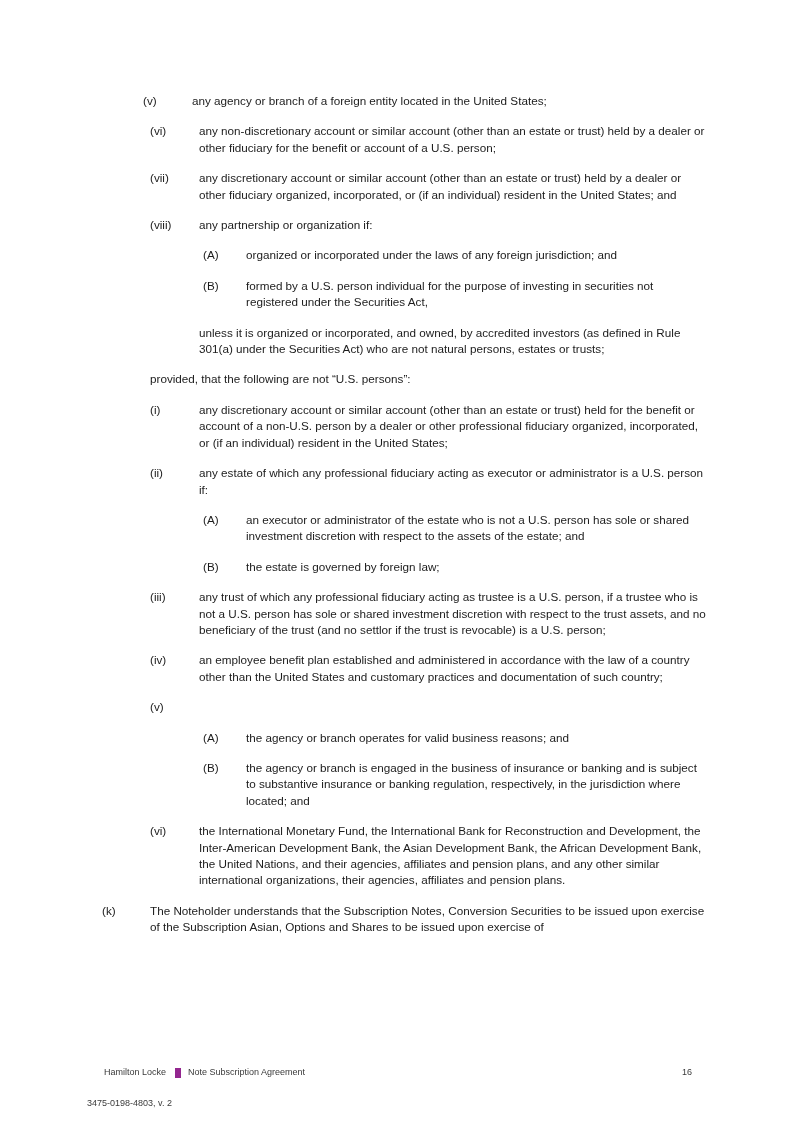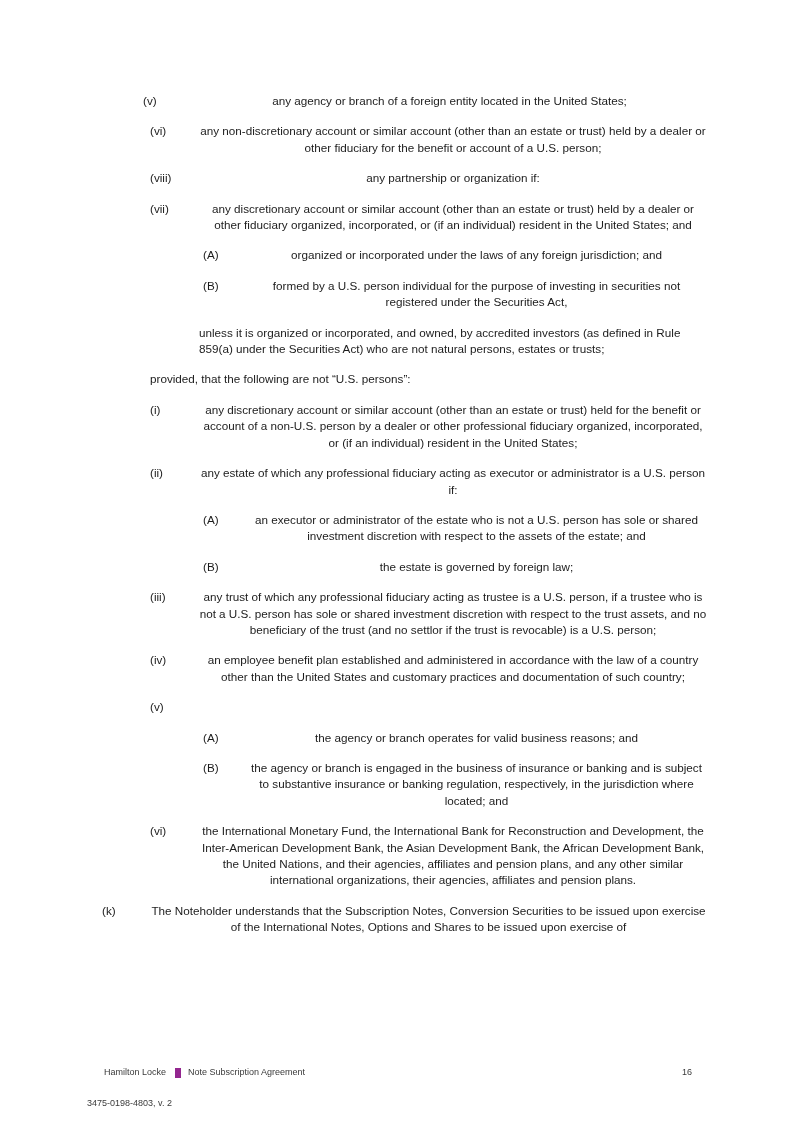--- a/index.html
+++ b/index.html
@@ -30,21 +30,21 @@
   .block.para, .block.lead-in { display: block; }
   .block .label { flex: 0 0 auto; }
   .l1 .label { width: 48px; }
   .l2 { padding-left: 48px; }
   .l2 .label { width: 49px; }
   .l3 { padding-left: 101px; }
   .l3 .label { width: 43px; }
   .cont2 { padding-left: 97px; }
   .lead { padding-left: 48px; }
   .underline { }
-  .block .text { flex: 1 1 auto; text-align: center; }
+  .block .text { flex: 1 1 auto; }
 
   .footer-line {
     position: absolute;
     left: 104px;
     right: 108px;
     top: 1066px;
     display: flex;
     align-items: flex-end;
     font-size: 9px;
     color: #3a3a3a;
@@ -74,36 +74,36 @@
   <main class="content">
       <div class="block item l2">
         <span class="label">(v)</span>
         <span class="text">any agency or branch of a foreign entity located in the United States;</span>
       </div>
       <div class="block item l2">
         <span class="label">(vi)</span>
         <span class="text">any non-discretionary account or similar account (other than an estate or trust) held by a dealer or other fiduciary for the benefit or account of a U.S. person;</span>
       </div>
       <div class="block item l2">
+        <span class="label">(vii)</span>
+        <span class="text">any discretionary account or similar account (other than an estate or trust) held by a dealer or other fiduciary organized, incorporated, or (if an individual) resident in the United States; and</span>
+      </div>
+      <div class="block item l2">
         <span class="label">(viii)</span>
         <span class="text">any partnership or organization if:</span>
-      </div>
-      <div class="block item l2">
-        <span class="label">(vii)</span>
-        <span class="text">any discretionary account or similar account (other than an estate or trust) held by a dealer or other fiduciary organized, incorporated, or (if an individual) resident in the United States; and</span>
       </div>
       <div class="block item l3">
         <span class="label">(A)</span>
         <span class="text">organized or incorporated under the laws of any foreign jurisdiction; and</span>
       </div>
       <div class="block item l3">
         <span class="label">(B)</span>
         <span class="text">formed by a U.S. person individual for the purpose of investing in securities not registered under the Securities Act,</span>
       </div>
-      <div class="block para cont2">unless it is organized or incorporated, and owned, by accredited investors (as defined in Rule 859(a) under the Securities Act) who are not natural persons, estates or trusts;</div>
+      <div class="block para cont2">unless it is organized or incorporated, and owned, by accredited investors (as defined in Rule 301(a) under the Securities Act) who are not natural persons, estates or trusts;</div>
       <div class="block lead-in lead"><span class="underline">provided</span><span>, that the following are not “U.S. persons”:</span></div>
       <div class="block item l2">
         <span class="label">(i)</span>
         <span class="text">any discretionary account or similar account (other than an estate or trust) held for the benefit or account of a non-U.S. person by a dealer or other professional fiduciary organized, incorporated, or (if an individual) resident in the United States;</span>
       </div>
       <div class="block item l2">
         <span class="label">(ii)</span>
         <span class="text">any estate of which any professional fiduciary acting as executor or administrator is a U.S. person if:</span>
       </div>
       <div class="block item l3">
@@ -132,21 +132,21 @@
       <div class="block item l3">
         <span class="label">(B)</span>
         <span class="text">the agency or branch is engaged in the business of insurance or banking and is subject to substantive insurance or banking regulation, respectively, in the jurisdiction where located; and</span>
       </div>
       <div class="block item l2">
         <span class="label">(vi)</span>
         <span class="text">the International Monetary Fund, the International Bank for Reconstruction and Development, the Inter-American Development Bank, the Asian Development Bank, the African Development Bank, the United Nations, and their agencies, affiliates and pension plans, and any other similar international organizations, their agencies, affiliates and pension plans.</span>
       </div>
       <div class="block item l1">
         <span class="label">(k)</span>
-        <span class="text">The Noteholder understands that the Subscription Notes, Conversion Securities to be issued upon exercise of the International Notes, Options and Shares to be issued upon exercise of</span>
+        <span class="text">The Noteholder understands that the Subscription Notes, Conversion Securities to be issued upon exercise of the Subscription Asian, Options and Shares to be issued upon exercise of</span>
       </div>
     </main>
 
   <footer>
     <div class="footer-line">
       <span>Hamilton Locke</span>
       <span class="accent-square" style="background: rgb(147, 38, 143);"></span>
       <span>Note Subscription Agreement</span>
       <span class="page-num">16</span>
     </div>

